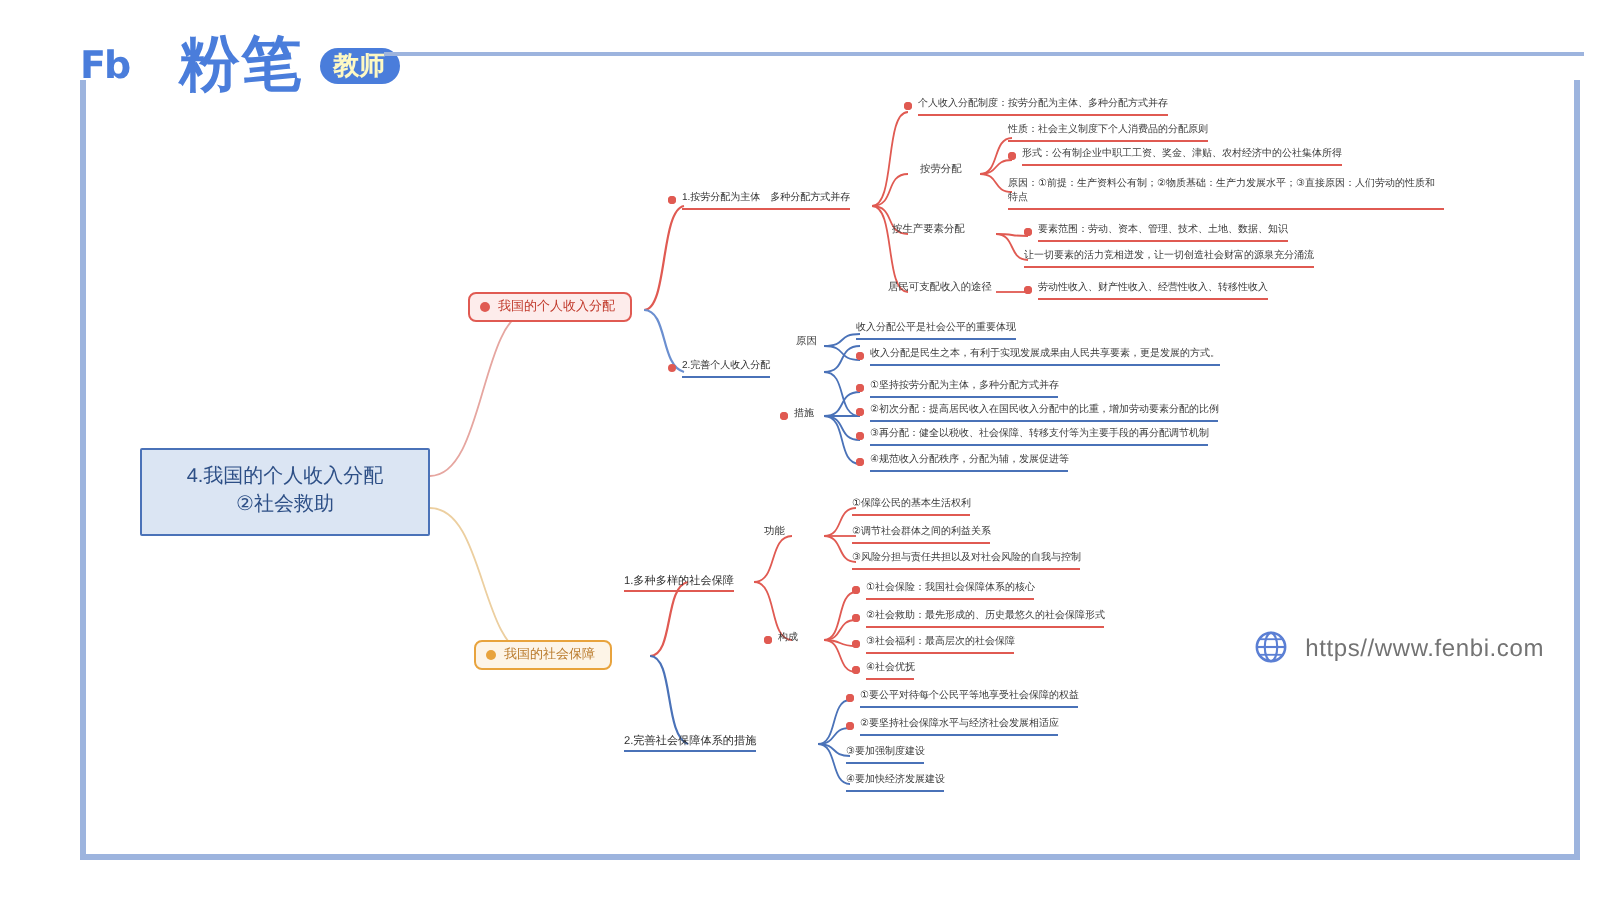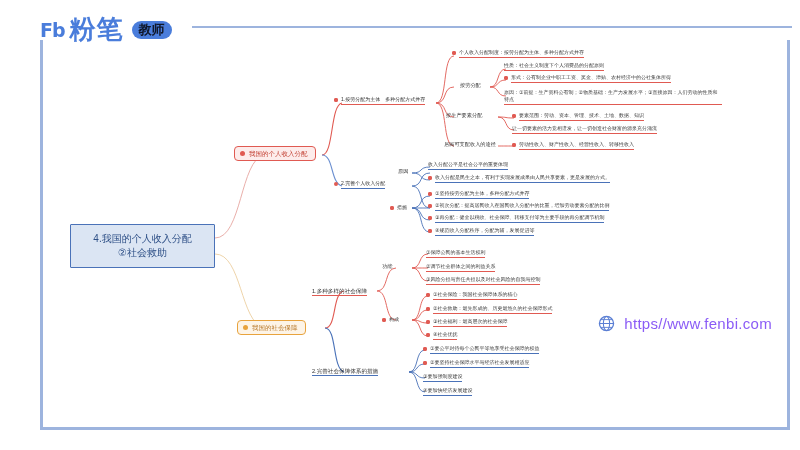--- a/index.html
+++ b/index.html
@@ -11,39 +11,39 @@
     position:relative;
   }
   #stage{position:absolute;left:12px;top:0;width:800px;height:354px;}
 
   
   .brand{position:absolute;left:28px;top:12px;display:flex;align-items:center;gap:5px;}
   .brand-mark{
     font-size:19px;font-weight:bold;color:#4a7ddb;letter-spacing:-1px;
     font-family:"DejaVu Sans",sans-serif;
   }
-  .brand-name{font-size:26px;font-weight:bold;color:#4a7ddb;letter-spacing:1px;}
+  .brand-name{font-size:30px;font-weight:bold;color:#4a7ddb;letter-spacing:1px;margin-left:20px;}
   .brand-tag{
-    background:#4a7ddb;color:#0f172a;font-size:13px;font-weight:bold;
+    background:#4a7ddb;color:#fef9c3;font-size:13px;font-weight:bold;
     padding:1px 7px;border-radius:9px;margin-left:3px;line-height:16px;
   }
   .header-rule{position:absolute;left:180px;top:26px;width:600px;height:2px;background:#9db4de;}
 
   
   .frame{
     position:absolute;left:28px;top:40px;width:750px;height:390px;
     border-left:3px solid #9db4de;border-bottom:3px solid #9db4de;
     border-right:3px solid #9db4de;
     box-sizing:border-box;
   }
 
   
   .footer{position:absolute;right:40px;bottom:22px;display:flex;align-items:center;gap:9px;}
   .globe{width:17px;height:17px;}
-  .url{font-size:15px;color:#8b5cf6;letter-spacing:.3px;}
+  .url{font-size:12px;color:#737373;letter-spacing:.3px;}
 
   
   #wires{position:absolute;left:0;top:0;width:800px;height:450px;pointer-events:none;}
 
   
   .node{position:absolute;white-space:nowrap;line-height:1.1;}
 
   .root{
     left:58px;top:224px;width:145px;height:44px;
     border:1.6px solid #4a72b8;background:#dbe5f3;

